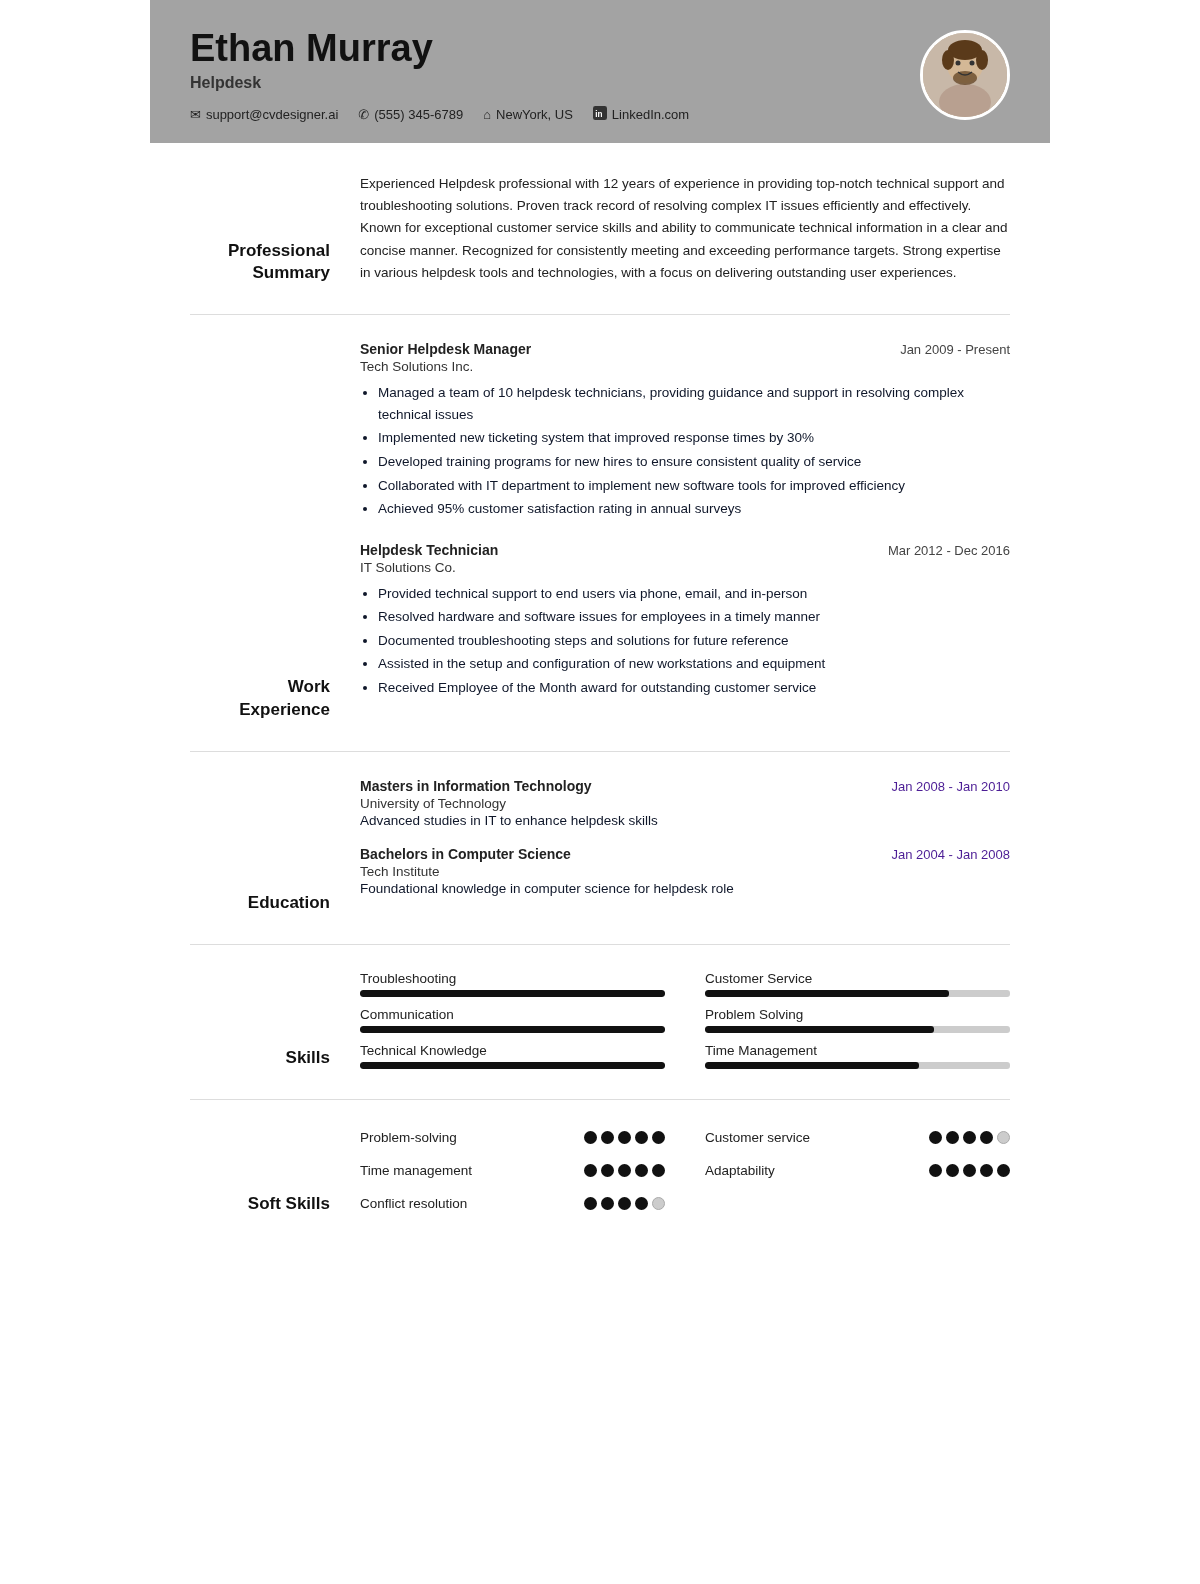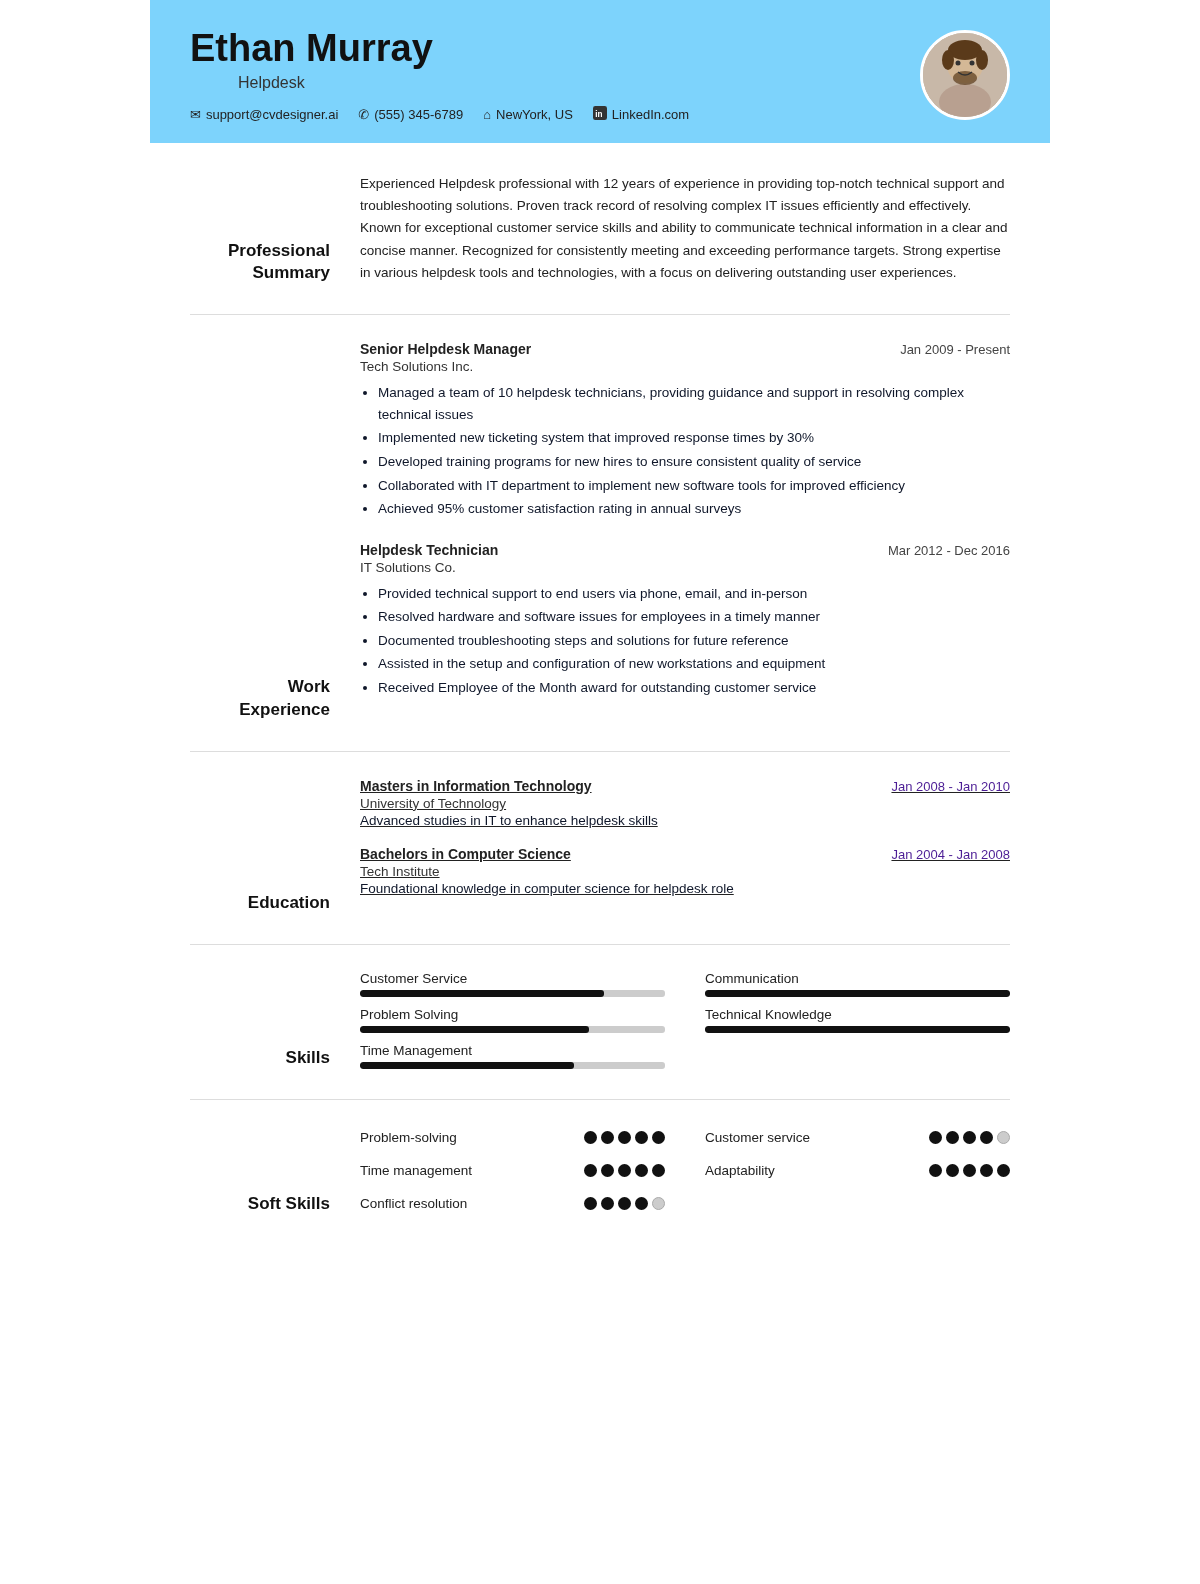--- a/index.html
+++ b/index.html
@@ -6,39 +6,38 @@
     body {
       font-family: Arial, sans-serif;
       background: #fff;
       color: #111;
       width: 900px;
       margin: 0 auto;
     }
 
     
     .header {
-      background: #7dd3fc;
+      background: #a3a3a3;
       padding: 28px 40px 20px 40px;
       display: flex;
       align-items: center;
       justify-content: space-between;
     }
     .header-left { flex: 1; }
     .header-name {
       font-size: 38px;
       font-weight: 900;
       color: #111;
       line-height: 1.1;
     }
     .header-title {
       font-size: 16px;
       color: #333;
       margin-top: 4px;
-      font-weight: 400;
-      margin-left: 48px;
+      font-weight: 700;
     }
     .header-contacts {
       display: flex;
       gap: 20px;
       margin-top: 14px;
       font-size: 13px;
       color: #222;
       flex-wrap: wrap;
     }
     .contact-item {
@@ -138,21 +137,20 @@
     .job-bullets li {
       font-size: 13.5px;
       line-height: 1.6;
       margin-bottom: 2px;
       color: #0f172a;
     }
 
     
     .edu-entry {
       margin-bottom: 18px;
-      text-decoration: underline;
     }
     .edu-header {
       display: flex;
       justify-content: space-between;
       align-items: baseline;
     }
     .edu-degree {
       font-weight: 700;
       font-size: 14px;
     }
@@ -354,20 +352,26 @@
       </div>
   </div>
 
   <div class="divider"></div>
 
   <div class="section">
     <div class="section-label">Skills</div>
     <div class="section-content" id="skills-content">
         <div class="skills-grid">
           <div class="skill-item">
+            <div class="skill-name">Troubleshooting</div>
+            <div class="skill-bar-bg">
+              <div class="skill-bar-fill" style="width: 100%;"></div>
+            </div>
+          </div>
+          <div class="skill-item">
             <div class="skill-name">Customer Service</div>
             <div class="skill-bar-bg">
               <div class="skill-bar-fill" style="width: 80%;"></div>
             </div>
           </div>
           <div class="skill-item">
             <div class="skill-name">Communication</div>
             <div class="skill-bar-bg">
               <div class="skill-bar-fill" style="width: 100%;"></div>
             </div>

